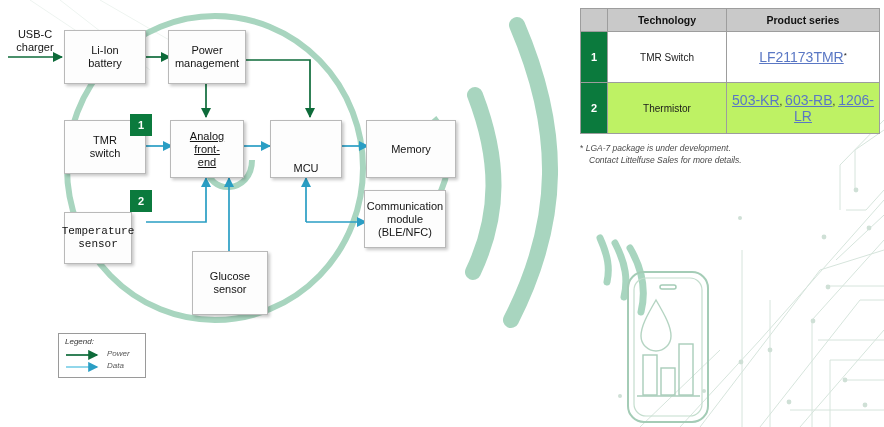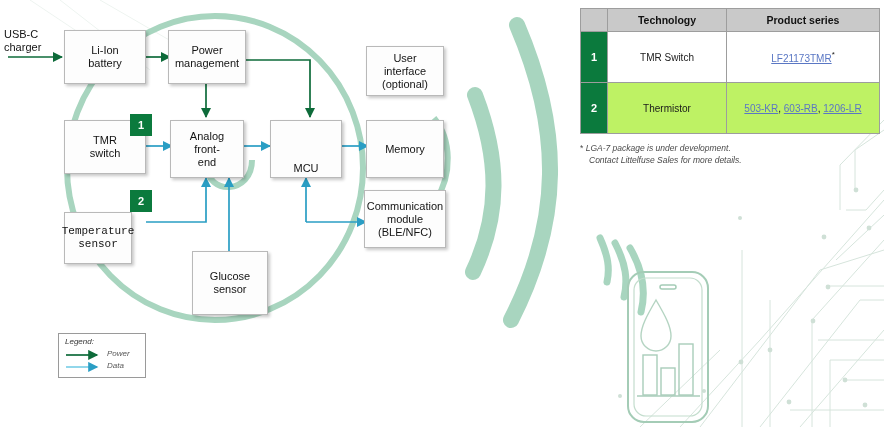--- a/index.html
+++ b/index.html
@@ -31,21 +31,21 @@
     color:#ffffff;
     font-size:11px;
     font-weight:bold;
     width:22px;height:22px;
     display:flex;align-items:center;justify-content:center;
     z-index:6;
   }
   .freetext{
     position:absolute;
     font-size:11px;line-height:13px;
-    color:#141414;
+    text-align:center;color:#141414;
   }
 
   
   .legend{
     position:absolute;
     left:58px;top:305px;width:88px;height:45px;
     background:#ffffff;
     border:1px solid #9a9a9a;
     box-sizing:border-box;
     z-index:7;
@@ -84,21 +84,21 @@
   .th-blank{background:#c9c9c9;}
   .col-num{width:26px;}
   .col-tech{width:118px;}
   .col-prod{width:152px;}
   .num-cell{
     background:#0b7a3d;color:#fff;font-weight:bold;font-size:11px;
   }
   .r1 td{height:50px;background:#ffffff;}
   .r2 td{height:50px;background:#bef264;}
   .r1 td.num-cell,.r2 td.num-cell{background:#0b7a3d;}
-  .lnk{color:#5a77c4;text-decoration:underline;font-size:10px;margin-top:6px;}
+  .lnk{color:#5a77c4;text-decoration:underline;font-size:14px;margin-top:6px;}
   .sup{font-size:8px;vertical-align:super;}
 
   .footnote{
     position:absolute;left:580px;top:143px;width:300px;
     font-size:8.5px;line-height:11.5px;
     font-style:italic;color:#4a4a4a;
   }
   .footnote .star{font-style:normal;}
 </style>
 </head>
@@ -227,37 +227,34 @@
   </div>
 
   <div class="node" style="left:64px;top:30px;width:82px;height:54px;">
     <span>Li-Ion<br>battery</span>
   </div>
 
   <div class="node" style="left:168px;top:30px;width:78px;height:54px;">
     <span>Power<br>management</span>
   </div>
 
-  <div class="node" style="left:366px;top:46px;width:78px;height:50px;">
-    <span>User interface<br>(optional)</span>
-  </div>
 
   <div class="node" style="left:64px;top:120px;width:82px;height:54px;">
     <span>TMR switch</span>
   </div>
 
-  <div class="node" style="left:170px;top:120px;width:74px;height:58px;">
+  <div class="node" style="left:170px;top:120px;width:74px;height:58px;text-decoration:underline;">
     <span>Analog<br>front-end</span>
   </div>
 
   <div class="node" style="left:270px;top:120px;width:72px;height:58px;align-items:flex-end;">
     <span>MCU</span>
   </div>
 
-  <div class="node" style="left:366px;top:120px;width:78px;height:58px;">
+  <div class="node" style="left:366px;top:120px;width:90px;height:58px;">
     <span>Memory</span>
   </div>
 
   <div class="node" style="left:64px;top:212px;width:68px;height:52px;font-family:Liberation Mono, monospace;">
     <span>Temperature<br>sensor</span>
   </div>
 
   <div class="node" style="left:364px;top:190px;width:82px;height:58px;">
     <span>Communication<br>module<br>(BLE/NFC)</span>
   </div>

